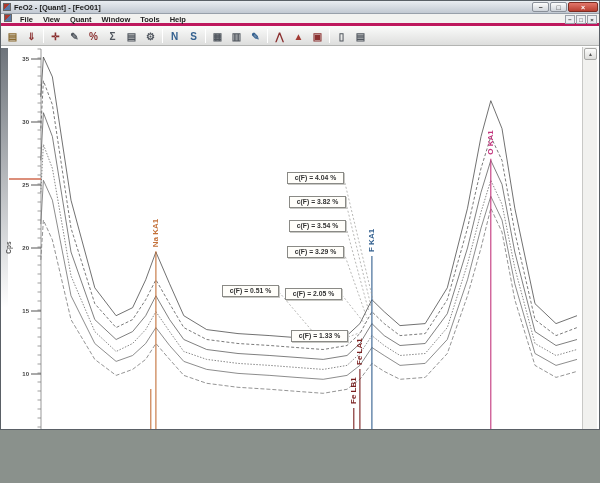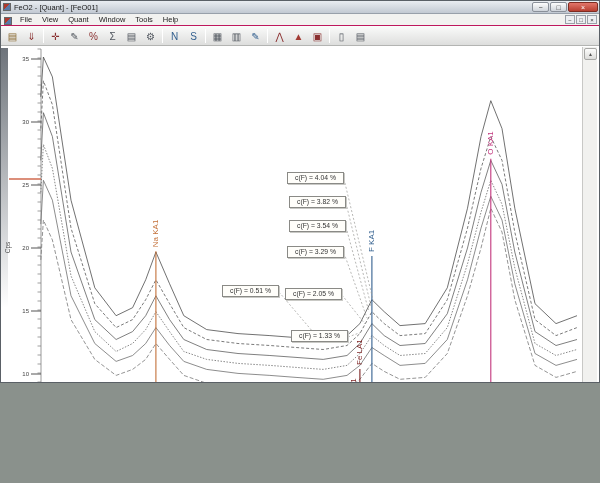--- a/index.html
+++ b/index.html
@@ -1,33 +1,33 @@
 <!DOCTYPE html>
 <html><head>
 <meta charset="utf-8">
 <style>
   * { box-sizing: border-box; margin: 0; padding: 0; }
   html,body { width:600px; height:483px; overflow:hidden; }
   body { font-family:"Liberation Sans", sans-serif; background:#8a918c; }
-  .app { position:relative; width:600px; height:383px; background:#f0f0ee; border:1px solid #5a6066; overflow:hidden; }
+  .app { position:relative; width:600px; height:430px; background:#f0f0ee; border:1px solid #5a6066; overflow:hidden;font-weight:bold; }
 
   
   .titlebar { position:absolute; left:0; top:0; width:100%; height:13px;
     background:linear-gradient(#e9edf1,#c2c9d2); border-bottom:1px solid #98a0aa;
     display:flex; align-items:center; font-size:7.5px; color:#1c1c1c; }
   .appicon { width:8px; height:8px; margin:0 3px 0 2px;
     background:linear-gradient(135deg,#b03a2e 50%,#5a7aa8 50%); border:1px solid #666; }
   .winbtns { position:absolute; right:1px; top:1px; display:flex; gap:1px; }
   .winbtn { width:17px; height:10px; font-size:7px; line-height:9px; text-align:center;
     background:linear-gradient(#fdfdfd,#cfd4da); border:1px solid #8a9099; border-radius:2px; color:#333; }
   .winbtn.close { width:30px; background:linear-gradient(#e2766a,#b83f31); color:#fff; border-color:#7e2c22; }
 
   
   .menubar { position:absolute; left:0; top:13px; width:100%; height:12px; background:#f2f2f0;
-    border-bottom:1px solid #be185d; display:flex; align-items:flex-end; font-size:7.5px; color:#222; }
+    border-bottom:3px solid #be185d; display:flex; align-items:flex-start; font-size:7.5px; color:#222; }
   .menuitem { padding:0 5px; line-height:11px; }
   .mdibtns { position:absolute; right:2px; top:14px; display:flex; gap:1px; }
   .mdibtn { width:10px; height:9px; font-size:6px; line-height:8px; text-align:center;
     background:#eceff2; border:1px solid #9aa0a8; color:#333; }
 
   
   .toolbar { position:absolute; left:0; top:25px; width:100%; height:20px;
     background:linear-gradient(#fbfbfa,#dddedd); border-bottom:1px solid #b3b4b2;
     display:flex; align-items:center; padding-left:2px; }
   .tgroup { display:flex; align-items:center; }

